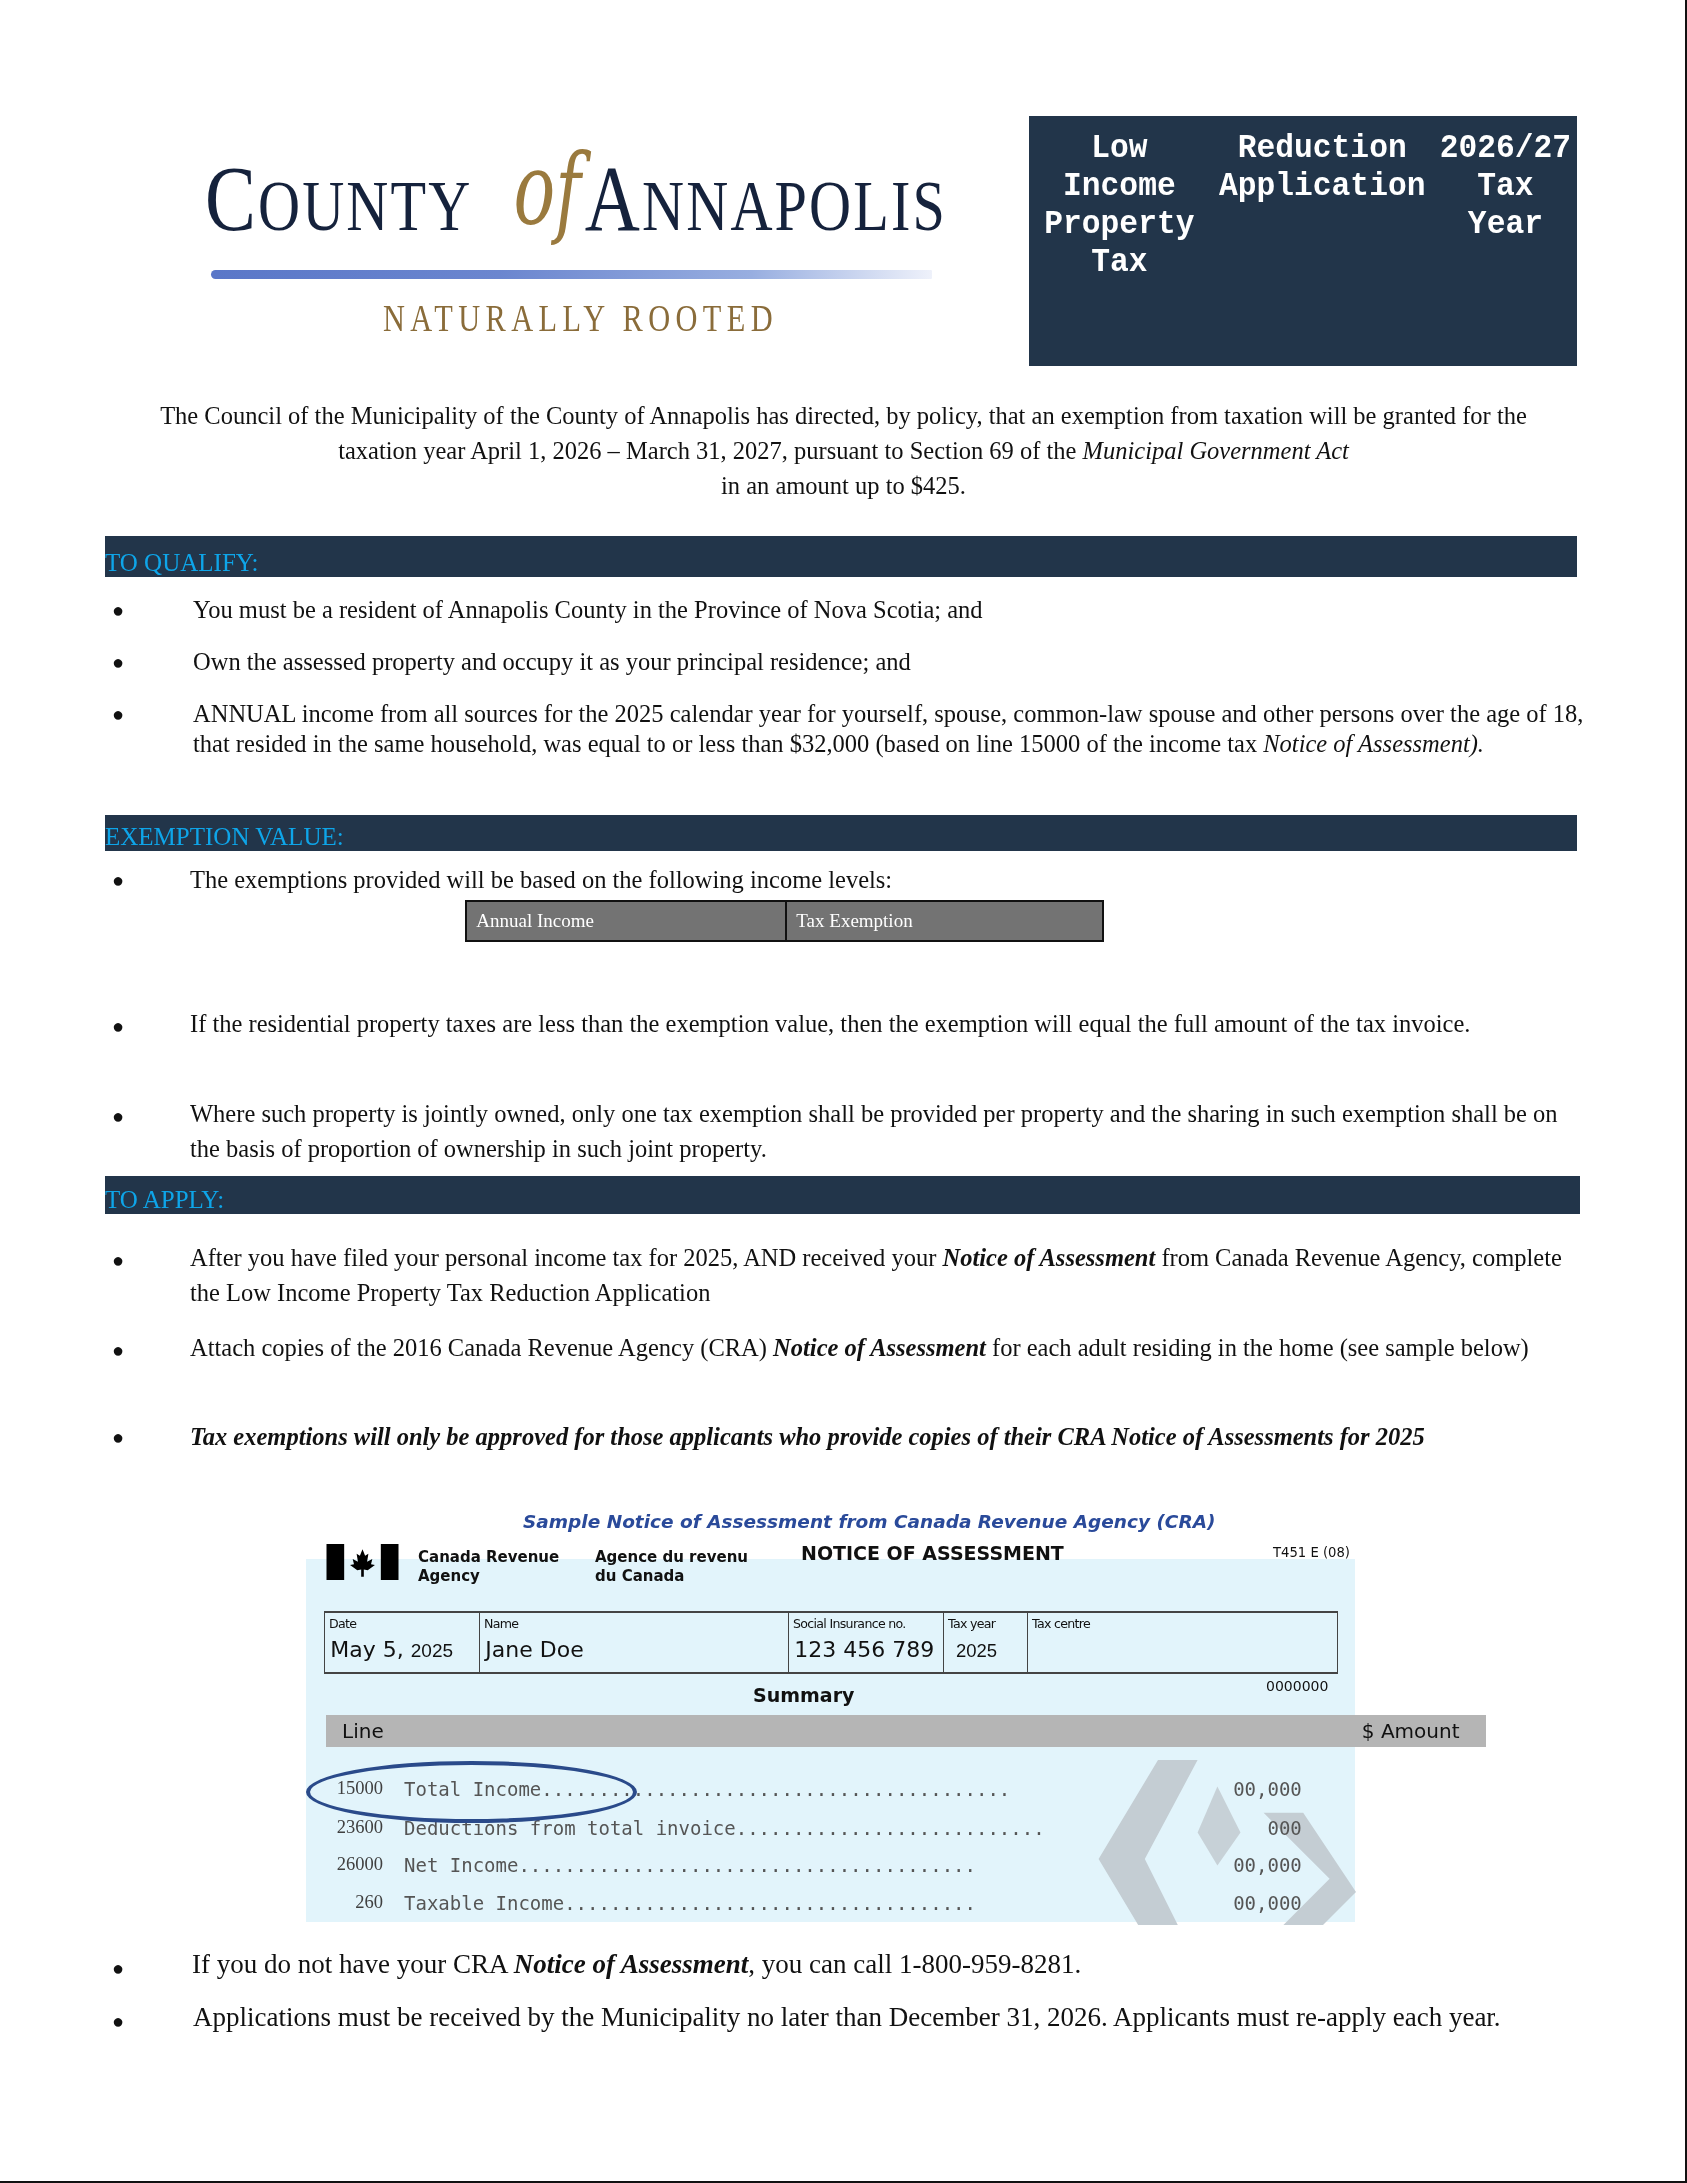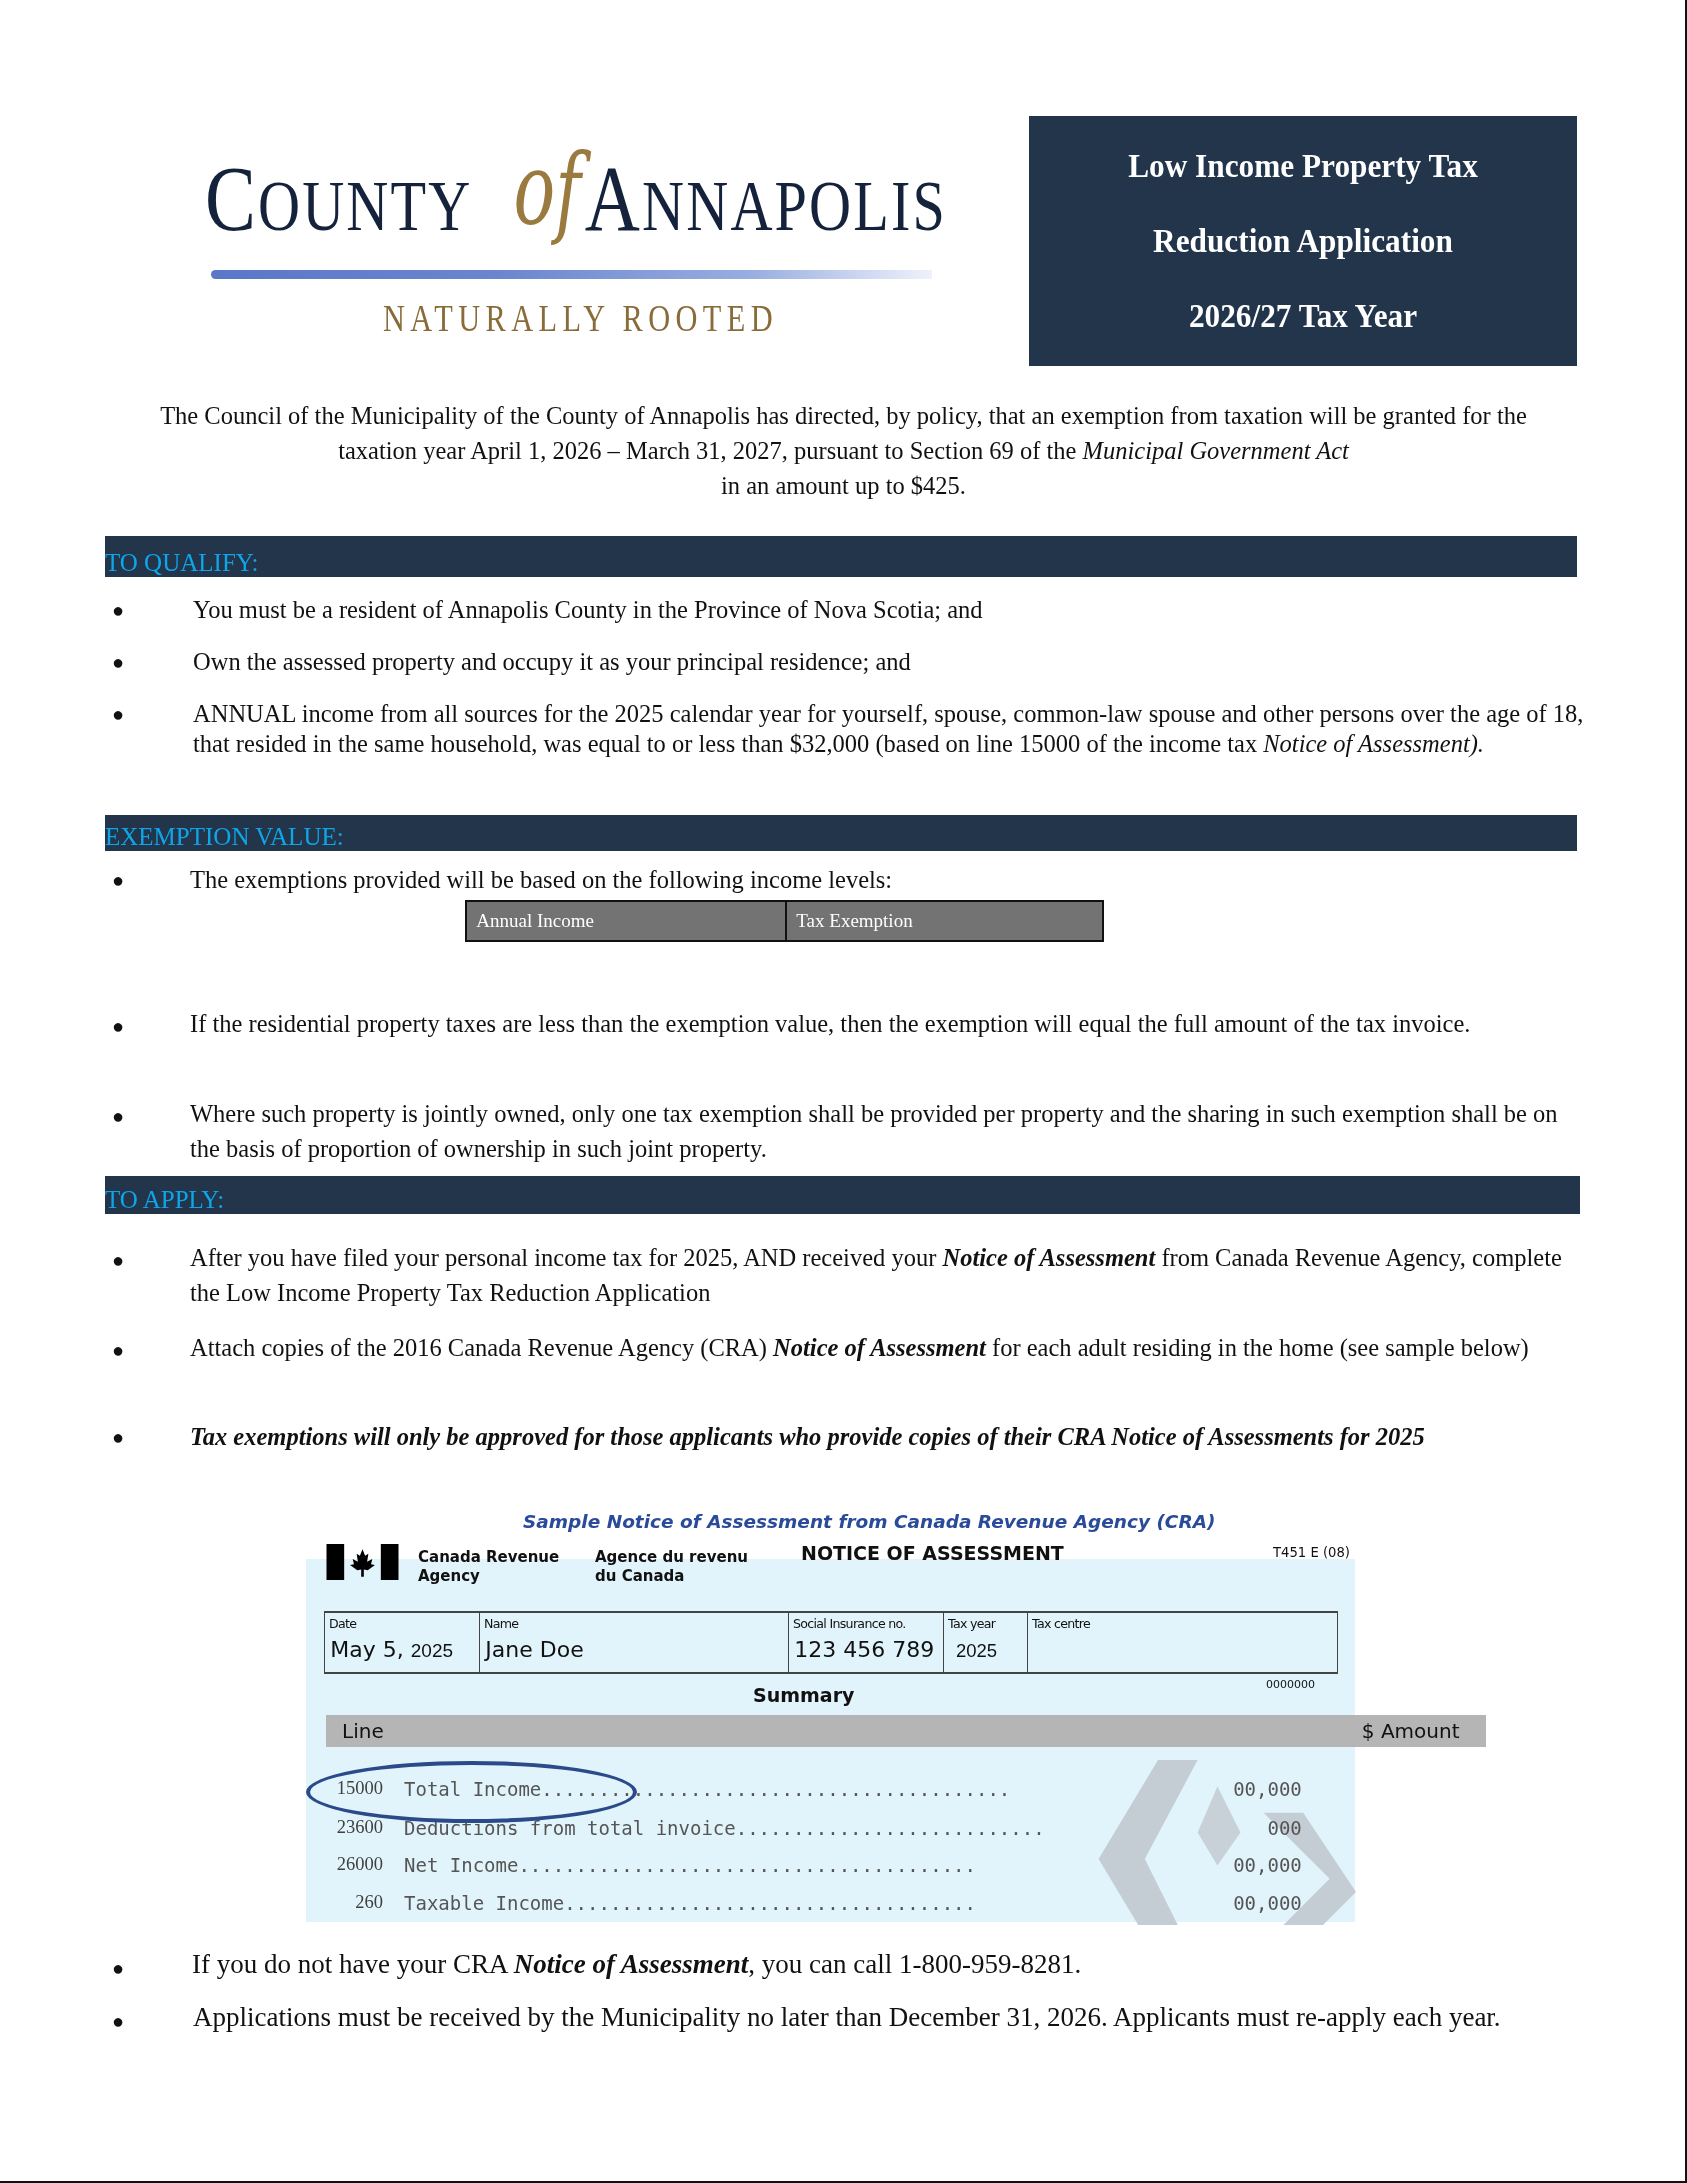--- a/index.html
+++ b/index.html
@@ -29,22 +29,22 @@
     }
     .logo-tag {
       position: absolute; left: 185px; top: 165px; font-size: 37px; color: #8a6c3a;
       letter-spacing: 6.6px; transform: scaleX(0.82); transform-origin: left top; white-space: nowrap;
     }
 
     
     .title-box {
       position: absolute; left: 1029px; top: 116px; width: 548px; height: 250px;
       background: #22354a; color: #fff; text-align: center;
-      font-family: Liberation Serif, serif; font-weight: bold; font-size: 34px;
-      display: flex; flex-direction: column; justify-content: space-around; padding: 13.2px 0; box-sizing: border-box;
+      font-family: Liberation Mono, monospace; font-weight: bold; font-size: 34px;
+      display: flex; flex-direction: row; justify-content: space-around; padding: 13.2px 0; box-sizing: border-box;
     }
     .title-box span { display: block; transform: scaleX(0.92); }
 
     
     .intro {
       position: absolute; left: 119px; top: 398px; width: 1449px; text-align: center;
       font-size: 24.5px; line-height: 35px;
     }
     .intro i { font-style: italic; }
 
@@ -90,21 +90,21 @@
     .noa-header-table {
       position: absolute; left: 324px; top: 1611px; width: 1014px; height: 63px;
       border-top: 2.6px solid #444; border-bottom: 2.6px solid #444; border-left: 1.3px solid #444; border-right: 1.3px solid #444;
       display: flex; box-sizing: border-box; font-family: "DejaVu Sans", sans-serif;
     }
     .noa-cell { border-right: 1.3px solid #444; position: relative; box-sizing: border-box; }
     .noa-cell:last-child { border-right: none; }
     .noa-cell .lbl { position: absolute; left: 4px; top: 2.6px; font-size: 12.6px; letter-spacing: -0.7px; }
     .noa-cell .val { position: absolute; left: 5.3px; top: 24px; font-size: 22px; }
     .noa-cell .val.small { font-size: 18.5px; top: 26.5px; font-family: "Liberation Sans", sans-serif; }
-    .noa-code { position: absolute; left: 1266px; top: 1678px; font-family: "DejaVu Sans", sans-serif; font-size: 11px; }
+    .noa-code { position: absolute; left: 1266px; top: 1678px; font-family: "DejaVu Sans", sans-serif; font-size: 14px; }
     .noa-summary { position: absolute; left: 753px; top: 1684px; font-family: "DejaVu Sans", sans-serif; font-weight: bold; font-size: 19px; }
     .noa-line-bar {
       position: absolute; left: 326px; top: 1715px; width: 1160px; height: 32px; background: #b5b5b5;
       font-family: "DejaVu Sans", sans-serif; font-size: 20px; display: flex; justify-content: space-between; align-items: center;
       box-sizing: border-box; padding: 0 26.5px 0 16px;
     }
     .noa-row {
       position: absolute; left: 323px; width: 992px; height: 26.5px; font-size: 19px;
       font-family: "DejaVu Sans Mono", "Liberation Mono", monospace; color: #555;
     }

